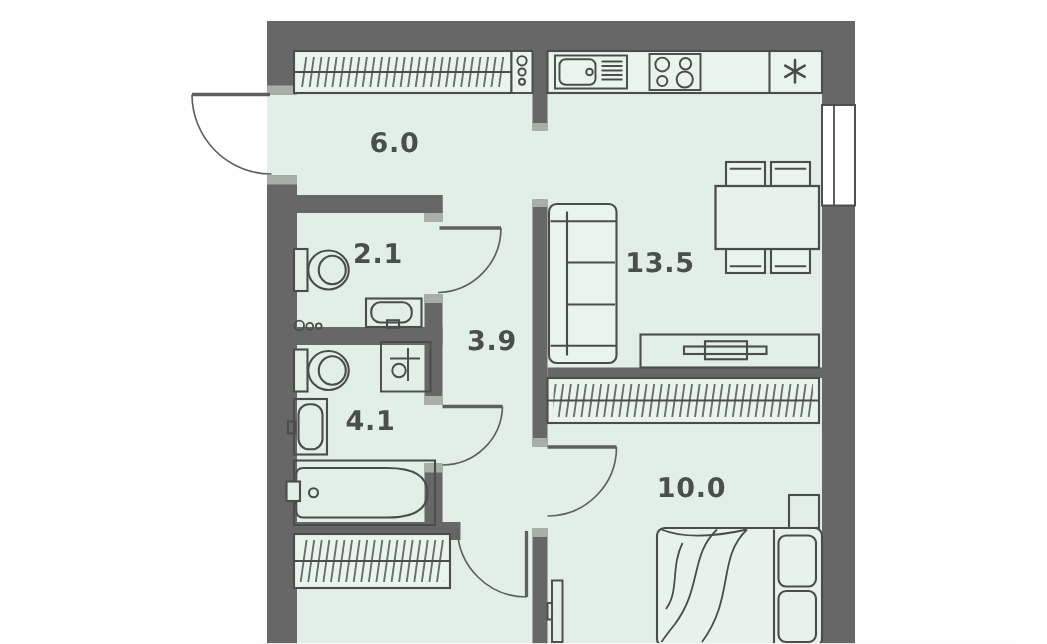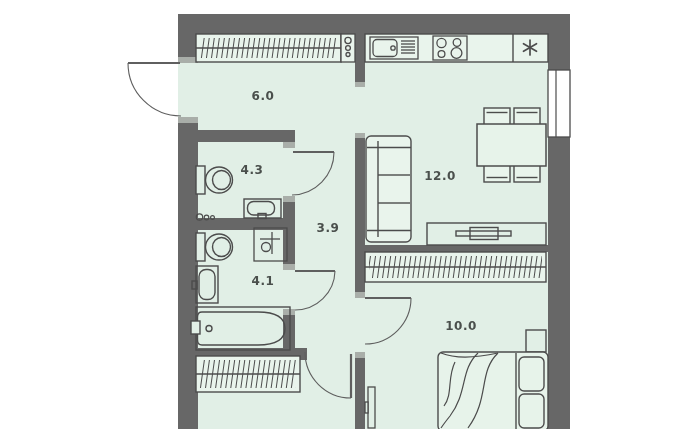--- a/index.html
+++ b/index.html
@@ -3,21 +3,21 @@
 <meta charset="utf-8">
 <style>
   html,body{margin:0;padding:0;background:#ffffff;}
   #stage{position:relative;width:698px;height:429px;background:#ffffff;overflow:hidden;
          font-family:"DejaVu Sans",sans-serif;}
   .floor{position:absolute;left:178px;top:14px;width:392px;height:415px;background:#e1efe6;}
   .wall{position:absolute;background:#676767;}
   .jamb{position:absolute;background:#a9aea9;}
   .overlay{position:absolute;left:0;top:0;width:698px;height:429px;}
   .room-label{position:absolute;transform:translate(-50%,-50%);
-      font-weight:700;font-size:12px;color:#4a4f4c;letter-spacing:0.5px;white-space:nowrap;}
+      font-weight:700;font-size:18px;color:#4a4f4c;letter-spacing:0.5px;white-space:nowrap;}
 </style>
 </head>
 <body>
 
 <div id="stage">
 
   <div class="floor"></div>
 
   <div class="wall" style="left:178px;top:14px;width:392px;height:20px;"></div>
   <div class="wall" style="left:178px;top:14px;width:20px;height:49px;"></div>
@@ -219,19 +219,19 @@
       <line x1="365" y1="298" x2="411" y2="298" stroke-width="2.2"></line>
       <path d="M 411,298 A 46,46 0 0 1 365,344" stroke-width="1.1"></path>
     </g>
     <g stroke="#5f5f5f" fill="none">
       <line x1="351" y1="354" x2="351" y2="398" stroke-width="2.2"></line>
       <path d="M 305,352 A 46,46 0 0 0 351,398" stroke-width="1.1"></path>
     </g>
   </svg>
 
   <div class="room-label" style="left:263px;top:96px;">6.0</div>
-  <div class="room-label" style="left:252px;top:170px;">4.3</div>
+  <div class="room-label" style="left:252px;top:170px;">2.1</div>
   <div class="room-label" style="left:328px;top:228px;">3.9</div>
-  <div class="room-label" style="left:247px;top:281px;margin-left:16px;">4.1</div>
-  <div class="room-label" style="left:440px;top:176px;">12.0</div>
+  <div class="room-label" style="left:247px;top:281px;">4.1</div>
+  <div class="room-label" style="left:440px;top:176px;">13.5</div>
   <div class="room-label" style="left:461px;top:326px;">10.0</div>
 
 </div>
 
 </body></html>

